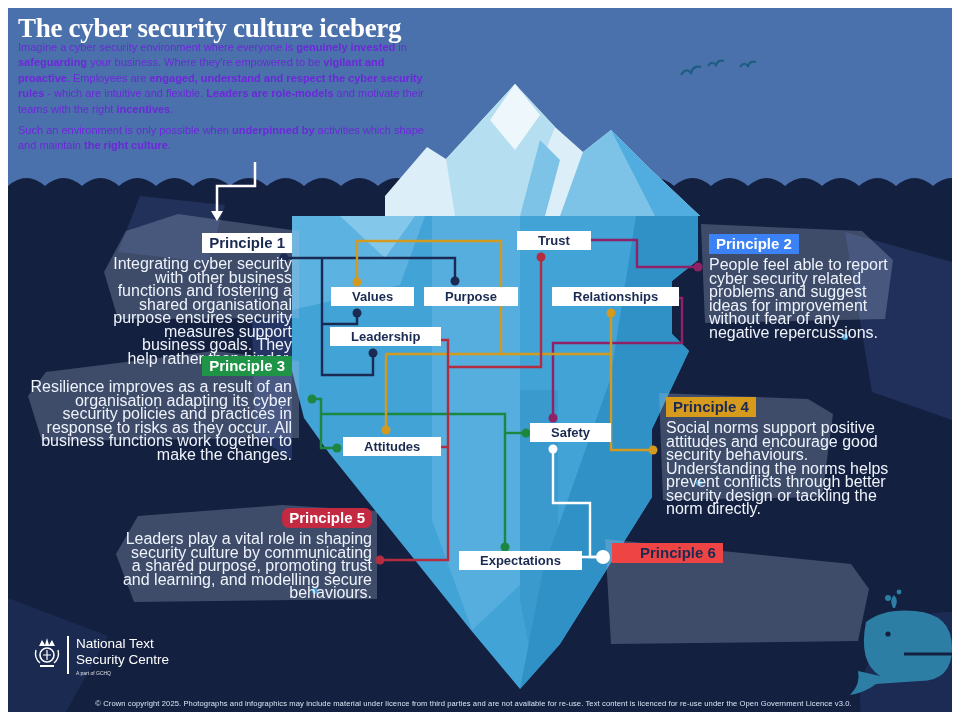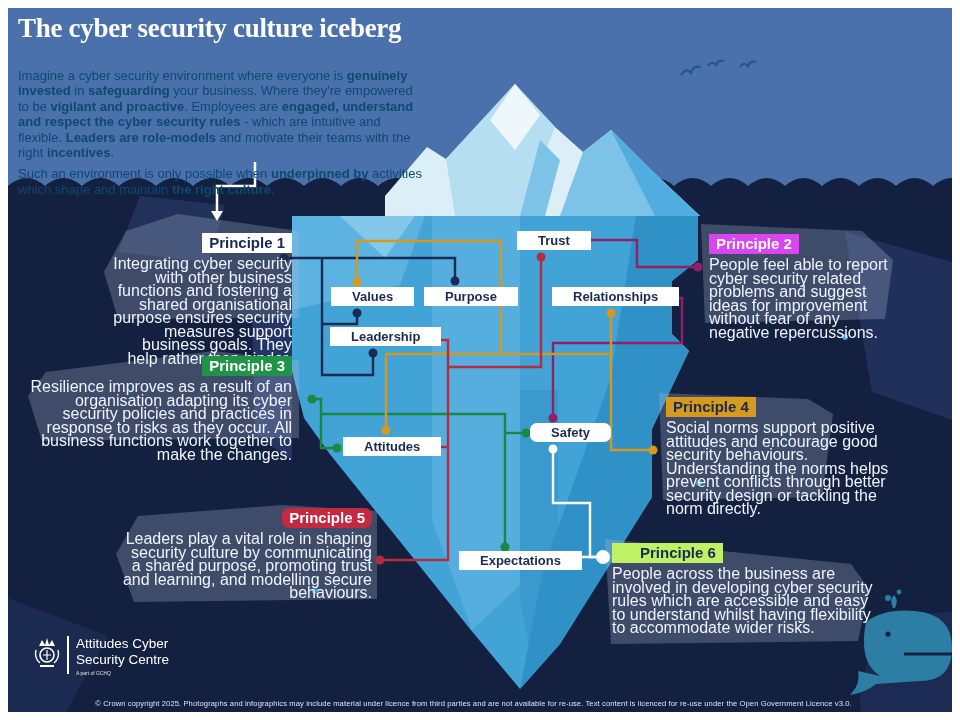--- a/index.html
+++ b/index.html
@@ -1,22 +1,22 @@
 <!DOCTYPE html>
 <html><head>
 <meta charset="utf-8">
 <style>
   html,body{margin:0;padding:0;background:#ffffff;}
   .stage{position:relative;width:960px;height:720px;background:#ffffff;
          font-family:"Liberation Sans",sans-serif;overflow:hidden;}
   .layer{position:absolute;left:0;top:0;}
   .title{position:absolute;left:18px;top:13px;font-size:27px;font-weight:bold;
          color:#ffffff;letter-spacing:-0.3px;font-family:Liberation Serif, serif;}
-  .intro{position:absolute;left:18px;top:68px;width:408px;color:#0c4a6e;
-         font-size:13px;line-height:15.4px;}
+  .intro{position:absolute;left:18px;top:40px;width:408px;color:#6d28d9;
+         font-size:11px;line-height:15.4px;}
   .intro p{margin:0 0 6px 0;}
   .intro b{font-weight:bold;}
   .label-chip{position:absolute;background:#ffffff;color:#1b2a52;font-weight:bold;
               font-size:13px;line-height:15px;padding:2px 21px;white-space:nowrap;z-index:6;}
   .principle{position:absolute;z-index:5;}
   .p-chip{display:inline-block;font-weight:bold;font-size:15px;line-height:18px;padding:1px 7px;}
   .p-body{margin-top:4px;color:#eef3fc;font-size:16px;line-height:13.5px;}
   .al-right{text-align:right;}
   .al-left{text-align:left;}
   .footer{position:absolute;left:8px;width:931px;top:699px;text-align:center;
@@ -185,33 +185,33 @@
   <div class="logo">
     <svg width="28" height="40" viewBox="0 0 28 40">
       <path d="M6,10 L9,4 L12,9 L14,2 L16,9 L19,4 L22,10 Z" fill="#ffffff"></path>
       <circle cx="14" cy="19" r="7" fill="none" stroke="#ffffff" stroke-width="1.6"></circle>
       <path d="M14,14 V24 M10,19 H18" stroke="#ffffff" stroke-width="1.2"></path>
       <path d="M3,14 q-2,8 4,13 M25,14 q2,8 -4,13" stroke="#ffffff" stroke-width="1.4" fill="none"></path>
       <rect x="7" y="29" width="14" height="2" fill="#ffffff"></rect>
     </svg>
     <div class="bar"></div>
     <div>
-      <div class="nm">Attitudes Cyber</div>
+      <div class="nm">National Text</div>
       <div class="nm">Security Centre</div>
       <div class="sub">A part of GCHQ</div>
     </div>
   </div>
 
 <div class="label-chip" style="left: 517px; top: 231px;">Trust</div>
     <div class="label-chip" style="left: 331px; top: 287px;">Values</div>
     <div class="label-chip" style="left: 424px; top: 287px;">Purpose</div>
     <div class="label-chip" style="left: 552px; top: 287px;">Relationships</div>
     <div class="label-chip" style="left: 330px; top: 327px;">Leadership</div>
     <div class="label-chip" style="left: 343px; top: 437px;">Attitudes</div>
-    <div class="label-chip" style="left: 530px; top: 423px; border-radius: 7px;">Safety</div>
+    <div class="label-chip" style="left: 530px; top: 423px;">Safety</div>
     <div class="label-chip" style="left: 459px; top: 551px;">Expectations</div>
     <div class="principle al-right" style="top: 233px; width: 180px; right: 668px;"><span class="p-chip" style="background: rgb(255, 255, 255); color: rgb(27, 42, 82);">Principle 1</span><div class="p-body">Integrating cyber security with other business functions and fostering a shared organisational purpose ensures security measures support business goals. They help rather than hinder.</div></div>
-    <div class="principle al-left" style="top: 234px; width: 182px; left: 709px;"><span class="p-chip" style="background: #d946ef; color: rgb(255, 255, 255);">Principle 2</span><div class="p-body">People feel able to report cyber security related problems and suggest ideas for improvement without fear of any negative repercussions.</div></div>
+    <div class="principle al-left" style="top: 234px; width: 182px; left: 709px;"><span class="p-chip" style="background: #3b82f6; color: rgb(255, 255, 255);">Principle 2</span><div class="p-body">People feel able to report cyber security related problems and suggest ideas for improvement without fear of any negative repercussions.</div></div>
     <div class="principle al-right" style="top: 356px; width: 264px; right: 668px;"><span class="p-chip" style="background: rgb(31, 148, 71); color: rgb(255, 255, 255);">Principle 3</span><div class="p-body">Resilience improves as a result of an organisation adapting its cyber security policies and practices in response to risks as they occur. All business functions work together to make the changes.</div></div>
     <div class="principle al-left" style="top: 397px; width: 245px; left: 666px;"><span class="p-chip" style="background: rgb(214, 155, 28); color: rgb(27, 42, 82);">Principle 4</span><div class="p-body">Social norms support positive attitudes and encourage good security behaviours. Understanding the norms helps prevent conflicts through better security design or tackling the norm directly.</div></div>
     <div class="principle al-right" style="top: 508px; width: 254px; right: 588px;"><span class="p-chip" style="background: rgb(195, 42, 66); color: rgb(255, 255, 255); border-radius: 7px;">Principle 5</span><div class="p-body">Leaders play a vital role in shaping security culture by communicating a shared purpose, promoting trust and learning, and modelling secure behaviours.</div></div>
-    <div class="principle al-left" style="top: 543px; width: 262px; left: 612px;"><span class="p-chip" style="background: #bef264; color: rgb(27, 42, 82); padding-left: 28px;">Principle 6</span><div class="p-body">People across the business are involved in developing cyber security rules which are accessible and easy to understand whilst having flexibility to accommodate wider risks.</div></div>
+    <div class="principle al-left" style="top: 543px; width: 262px; left: 612px;"><span class="p-chip" style="background: #ef4444; color: rgb(27, 42, 82); padding-left: 28px;">Principle 6</span></div>
   </div>
 
 </body></html>

